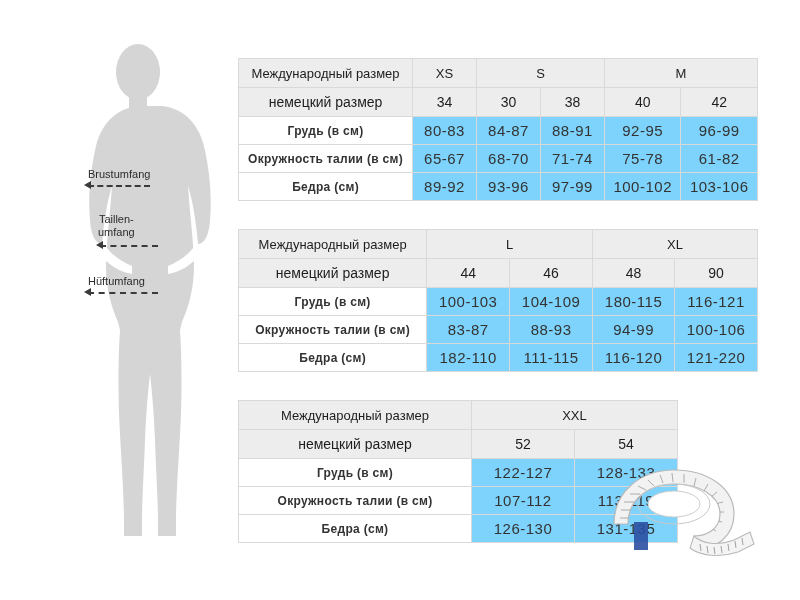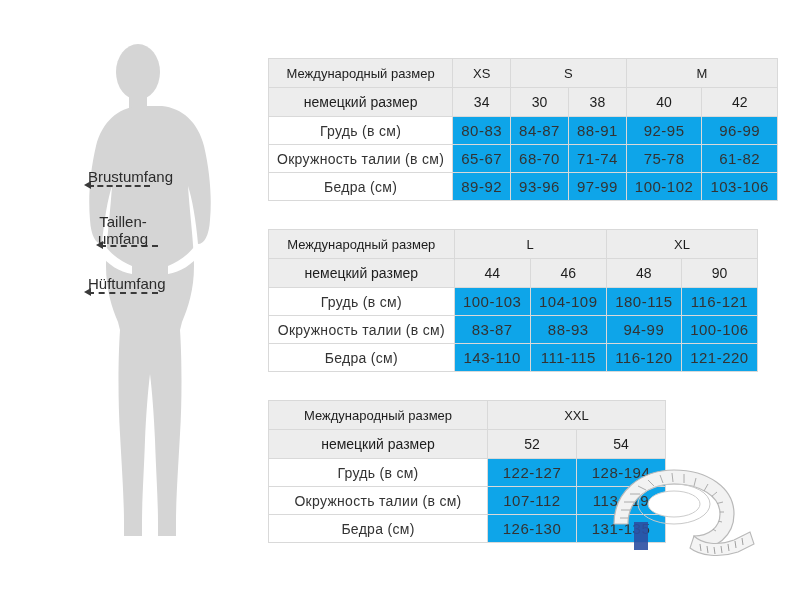--- a/index.html
+++ b/index.html
@@ -30,21 +30,21 @@
     height: 520px;
   }
   .silhouette {
     position: absolute;
     left: 0;
     top: 0;
   }
 
   .measure-label {
     position: absolute;
-    font-size: 15px;
+    font-size: 11px;
     color: #2b2b2b;
     font-family: "Liberation Sans", sans-serif;
     white-space: nowrap;
     text-align: center;
     line-height: 1.15;
   }
   .dash-line {
     position: absolute;
     border-top: 2px dashed #3a3a3a;
     height: 0;
@@ -61,22 +61,21 @@
   
   .tables {
     position: absolute;
     left: 238px;
     top: 58px;
     width: 520px;
   }
   table.size-table {
     border-collapse: collapse;
     margin-bottom: 28px;
-    background: #0ea5e9;
-    margin-left: 30px;
+    background: #7dd3fc;
   }
   table.size-table td {
     border: 1px solid #d9d9d9;
     font-family: "Liberation Sans", sans-serif;
     color: #222222;
     text-align: center;
     vertical-align: middle;
     white-space: nowrap;
   }
   td.rowhead {
@@ -91,33 +90,34 @@
     height: 28px;
     font-size: 13px;
     color: #1d1d1d;
     padding: 0 8px;
   }
   tr.german-row td {
     background: #ededed;
     height: 28px;
     font-size: 14px;
     color: #1d1d1d;
-    padding: 0 16px;
+    padding: 0 23px;
   }
   tr.data-row td {
     height: 27px;
     font-size: 15px;
     letter-spacing: 0.5px;
     color: #333333;
     padding: 0 8px;
   }
   tr.data-row td.rowhead {
     background: #ffffff;
-    font-size: 14px;
+    font-size: 12px;
     letter-spacing: 0.3px;
+    font-weight: bold;
   }
   .col-label {
     width: 186px;
   }
   .col-val {
     width: 56px;
   }
 
   
   .tape {
@@ -259,21 +259,21 @@
         </tr>
         <tr class="data-row">
           <td class="rowhead col-label">Окружность талии (в см)</td>
           <td class="col-val">83-87</td>
           <td class="col-val">88-93</td>
           <td class="col-val">94-99</td>
           <td class="col-val">100-106</td>
         </tr>
         <tr class="data-row">
           <td class="rowhead col-label">Бедра (см)</td>
-          <td class="col-val">143-110</td>
+          <td class="col-val">182-110</td>
           <td class="col-val">111-115</td>
           <td class="col-val">116-120</td>
           <td class="col-val">121-220</td>
         </tr>
       </tbody>
     </table>
 
     <table class="size-table">
       <tbody>
         <tr class="head-row">
@@ -281,21 +281,21 @@
           <td class="col-val" colspan="2">XXL</td>
         </tr>
         <tr class="german-row">
           <td class="rowhead col-label">немецкий размер</td>
           <td class="col-val">52</td>
           <td class="col-val">54</td>
         </tr>
         <tr class="data-row">
           <td class="rowhead col-label">Грудь (в см)</td>
           <td class="col-val">122-127</td>
-          <td class="col-val">128-194</td>
+          <td class="col-val">128-133</td>
         </tr>
         <tr class="data-row">
           <td class="rowhead col-label">Окружность талии (в см)</td>
           <td class="col-val">107-112</td>
           <td class="col-val">113-119</td>
         </tr>
         <tr class="data-row">
           <td class="rowhead col-label">Бедра (см)</td>
           <td class="col-val">126-130</td>
           <td class="col-val">131-135</td>

